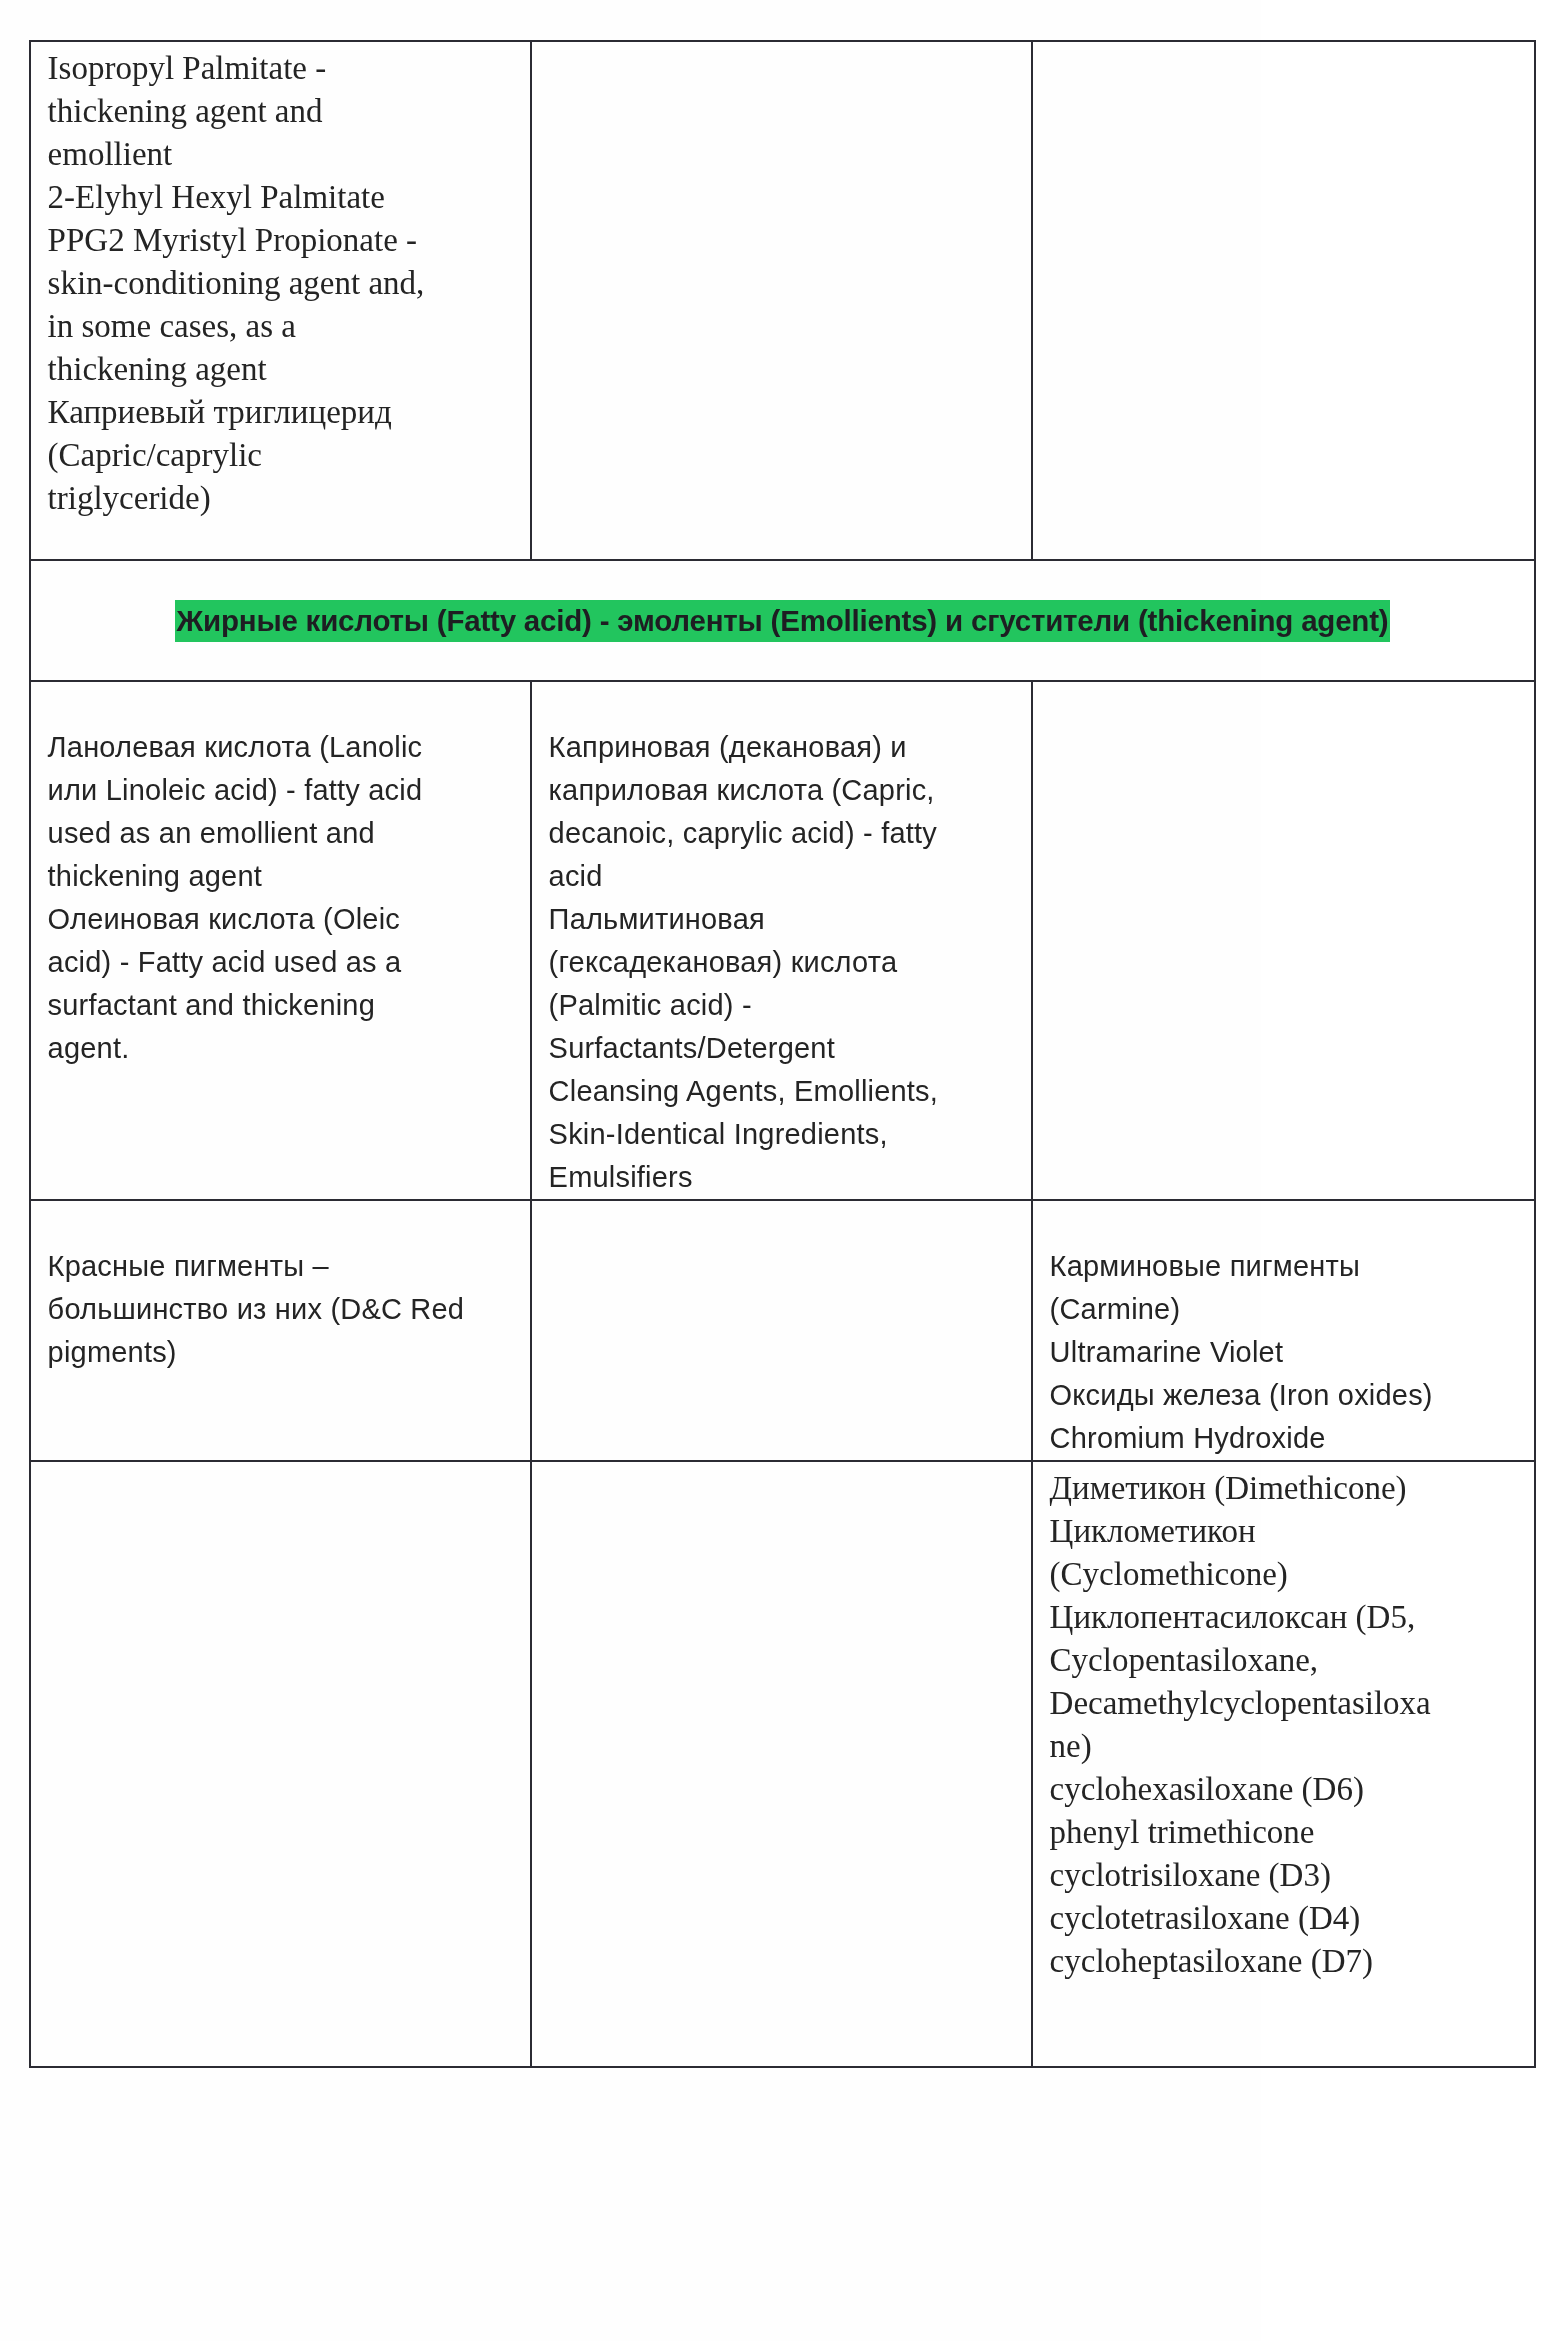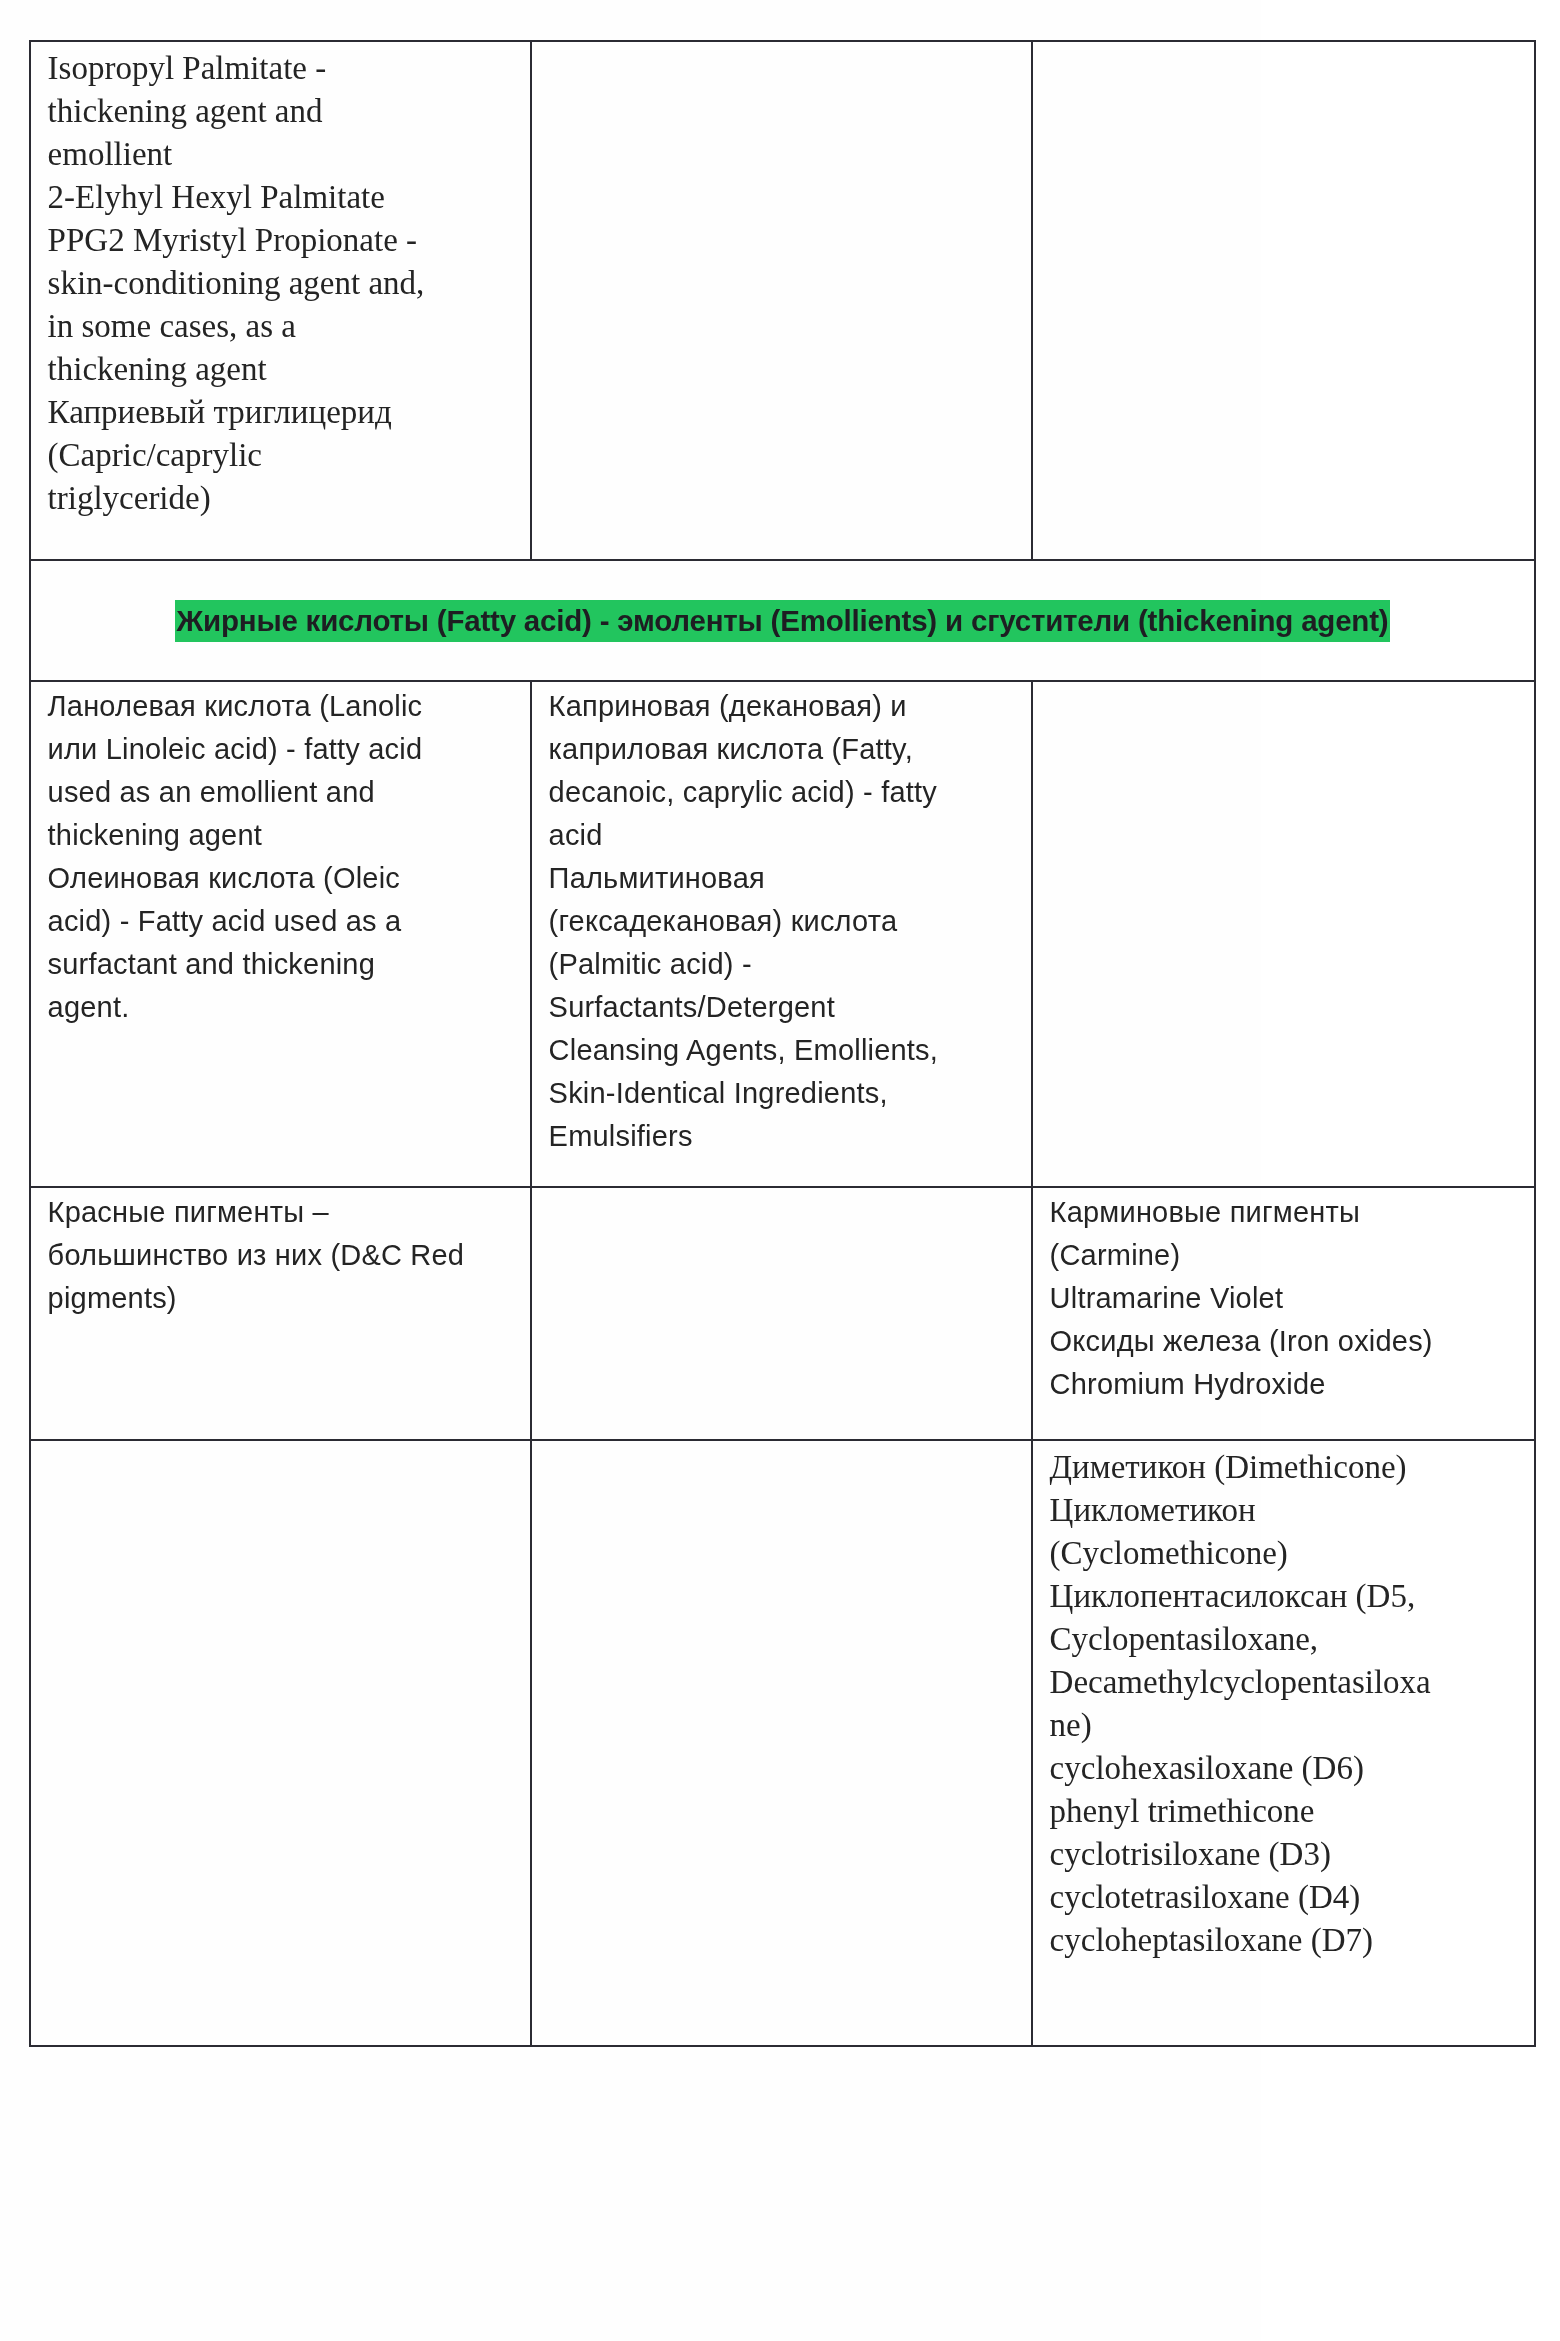--- a/index.html
+++ b/index.html
@@ -16,21 +16,21 @@
     padding: 0;
   }
   col.c1 { width: 501px; }
   col.c2 { width: 501px; }
   col.c3 { width: 503px; }
 
   .serif { font-family: "Liberation Serif", "DejaVu Serif", serif; font-size: 33px; line-height: 43px; }
   .sans  { font-family: "Liberation Sans", "DejaVu Sans", sans-serif; font-size: 29px; line-height: 43px; letter-spacing: 0.2px; }
 
   .cell-inner { padding: 4.5px 16.6px 0 16.6px; white-space: pre-line; }
-  .cell-inner.sans { padding-top: 3px; }
+  .cell-inner.sans { padding-top: 3px; margin-top: 41px; }
 
   tr.r1 td { height: 517px; }
   tr.hdr td { height: 119px; text-align: center; vertical-align: middle; }
   tr.r3 td { height: 504px; }
   tr.r5 td { height: 251px; }
   tr.r7 td { height: 604px; }
 
   .hdr-text {
     display: inline-block;
     font-family: "Liberation Sans", "DejaVu Sans", sans-serif;
@@ -83,21 +83,21 @@
 или Linoleic acid) - fatty acid
 used as an emollient and
 thickening agent
 Олеиновая кислота (Oleic
 acid) - Fatty acid used as a
 surfactant and thickening
 agent.</div>
           </td>
         <td>
             <div class="cell-inner sans">Каприновая (декановая) и
-каприловая кислота (Fatty,
+каприловая кислота (Capric,
 decanoic, caprylic acid) - fatty
 acid
 Пальмитиновая
 (гексадекановая) кислота
 (Palmitic acid) -
 Surfactants/Detergent
 Cleansing Agents, Emollients,
 Skin-Identical Ingredients,
 Emulsifiers</div>
           </td>

